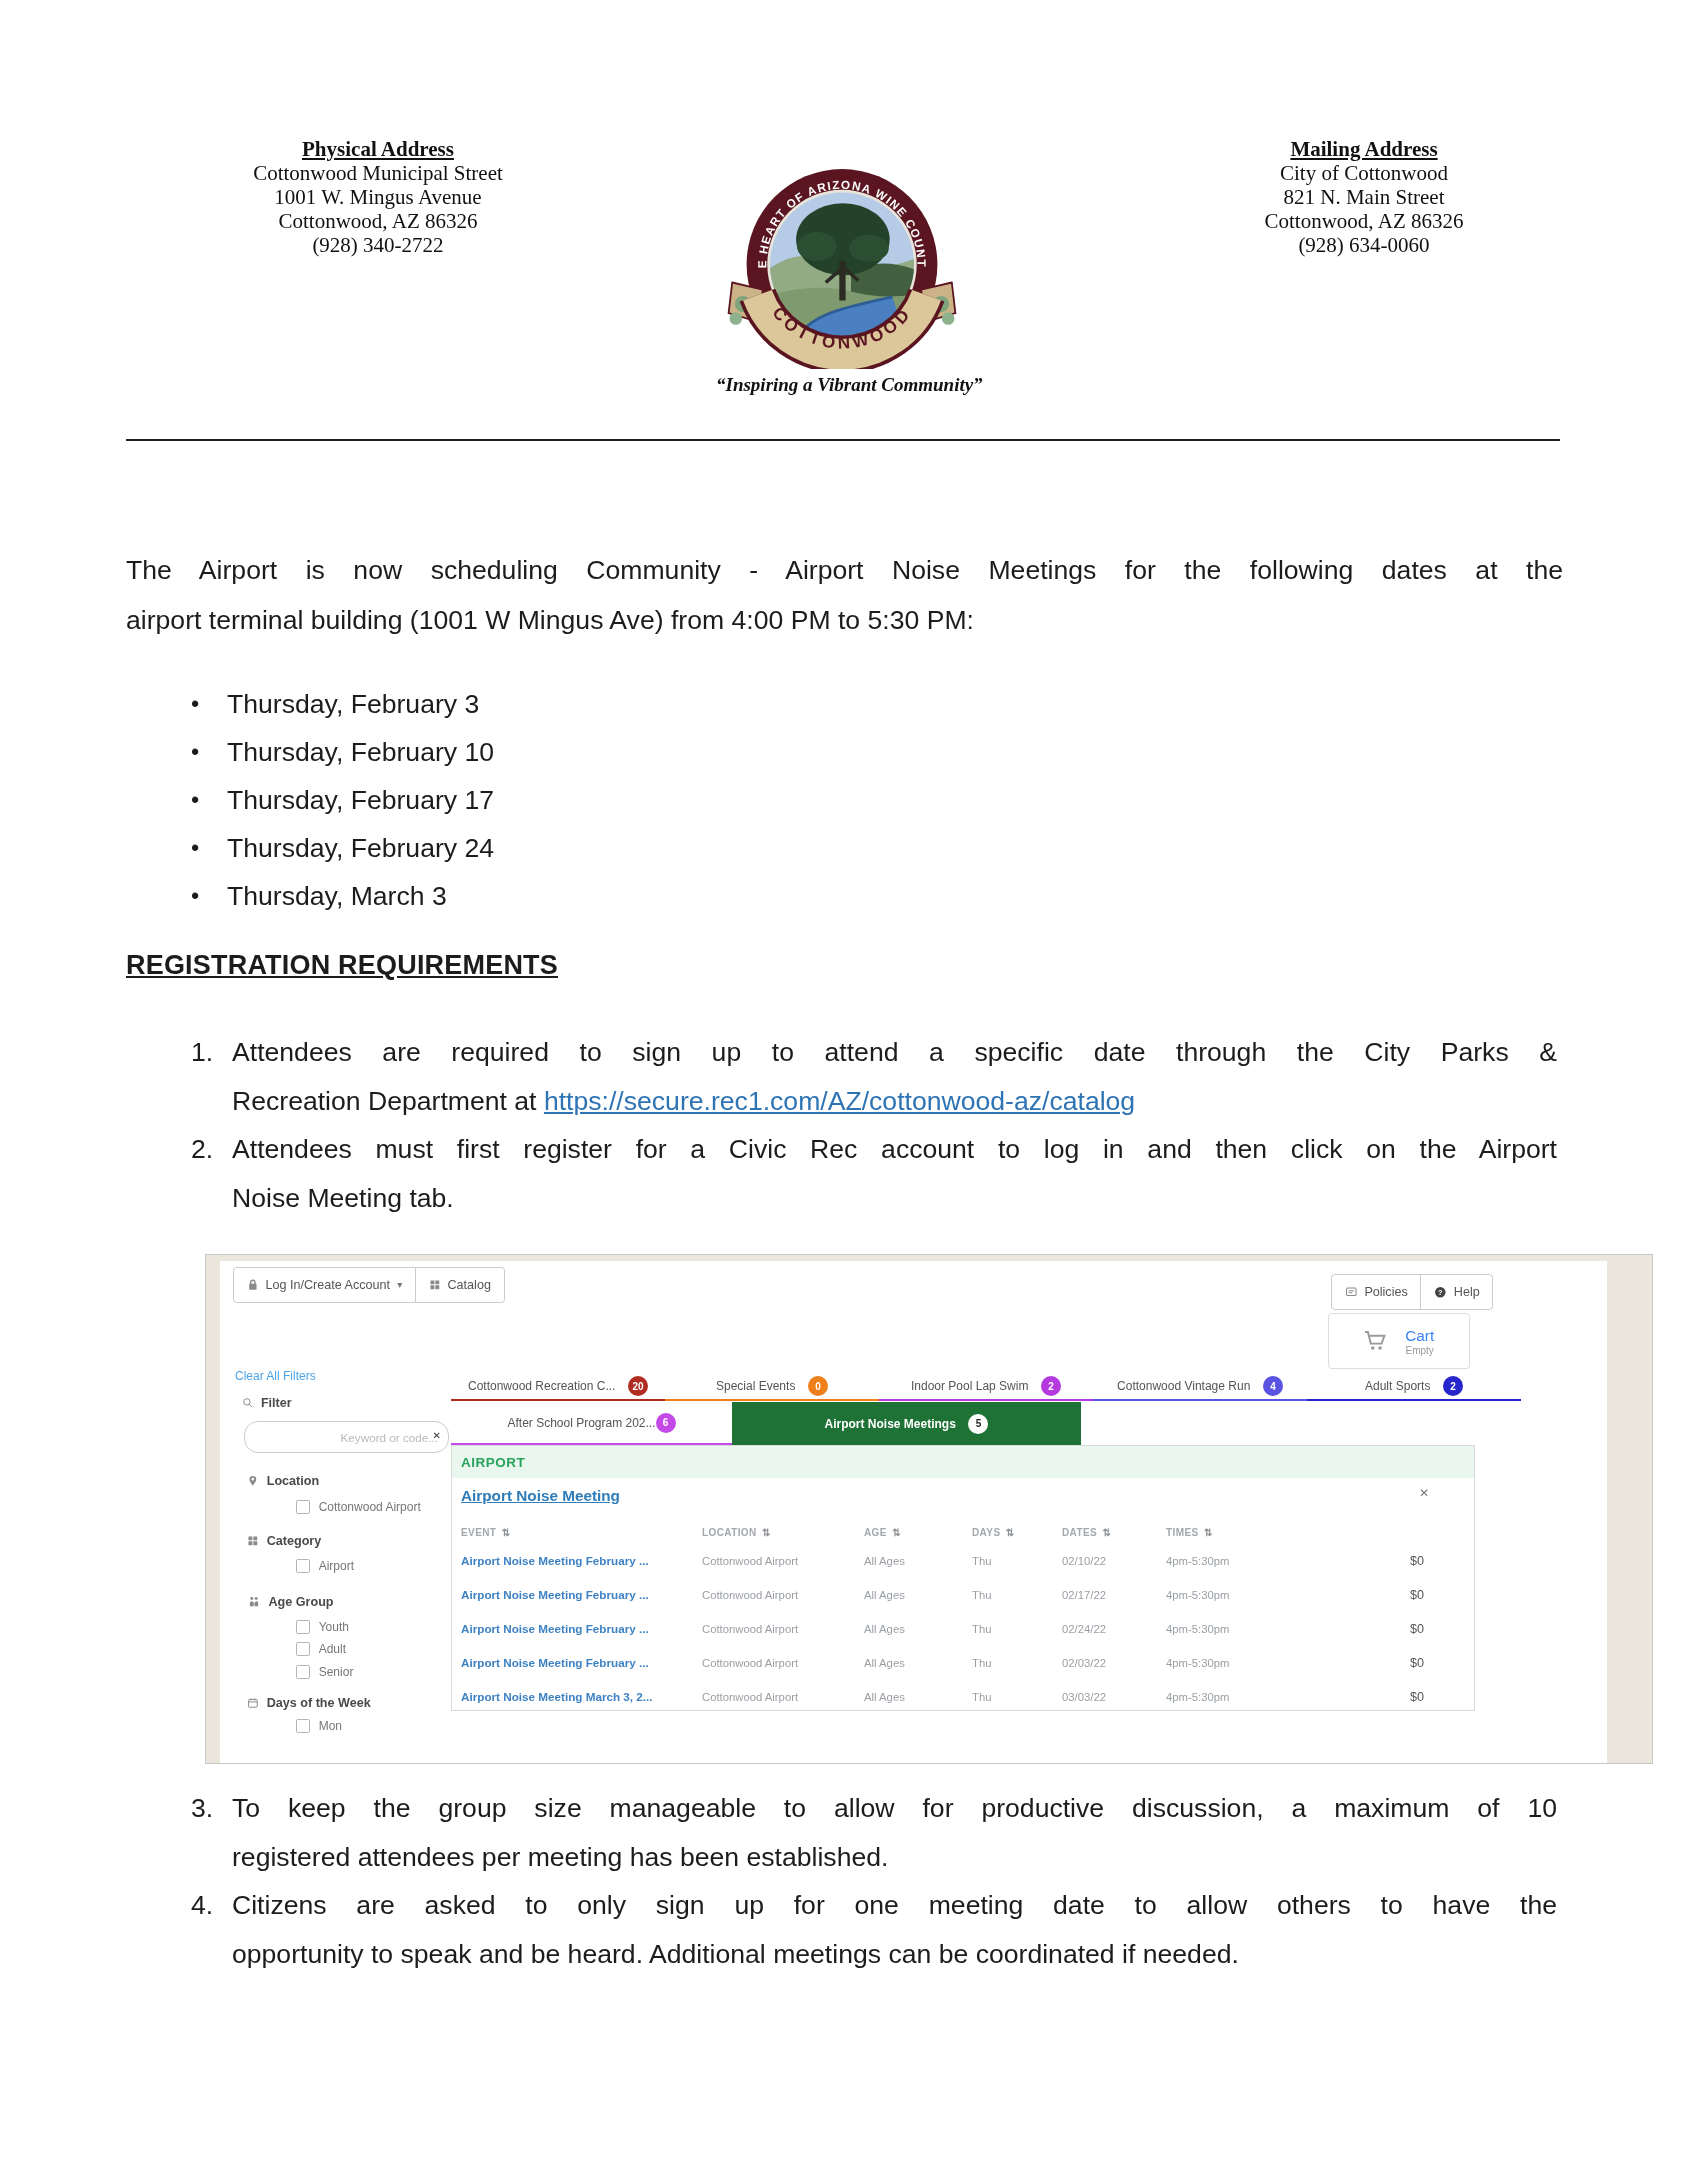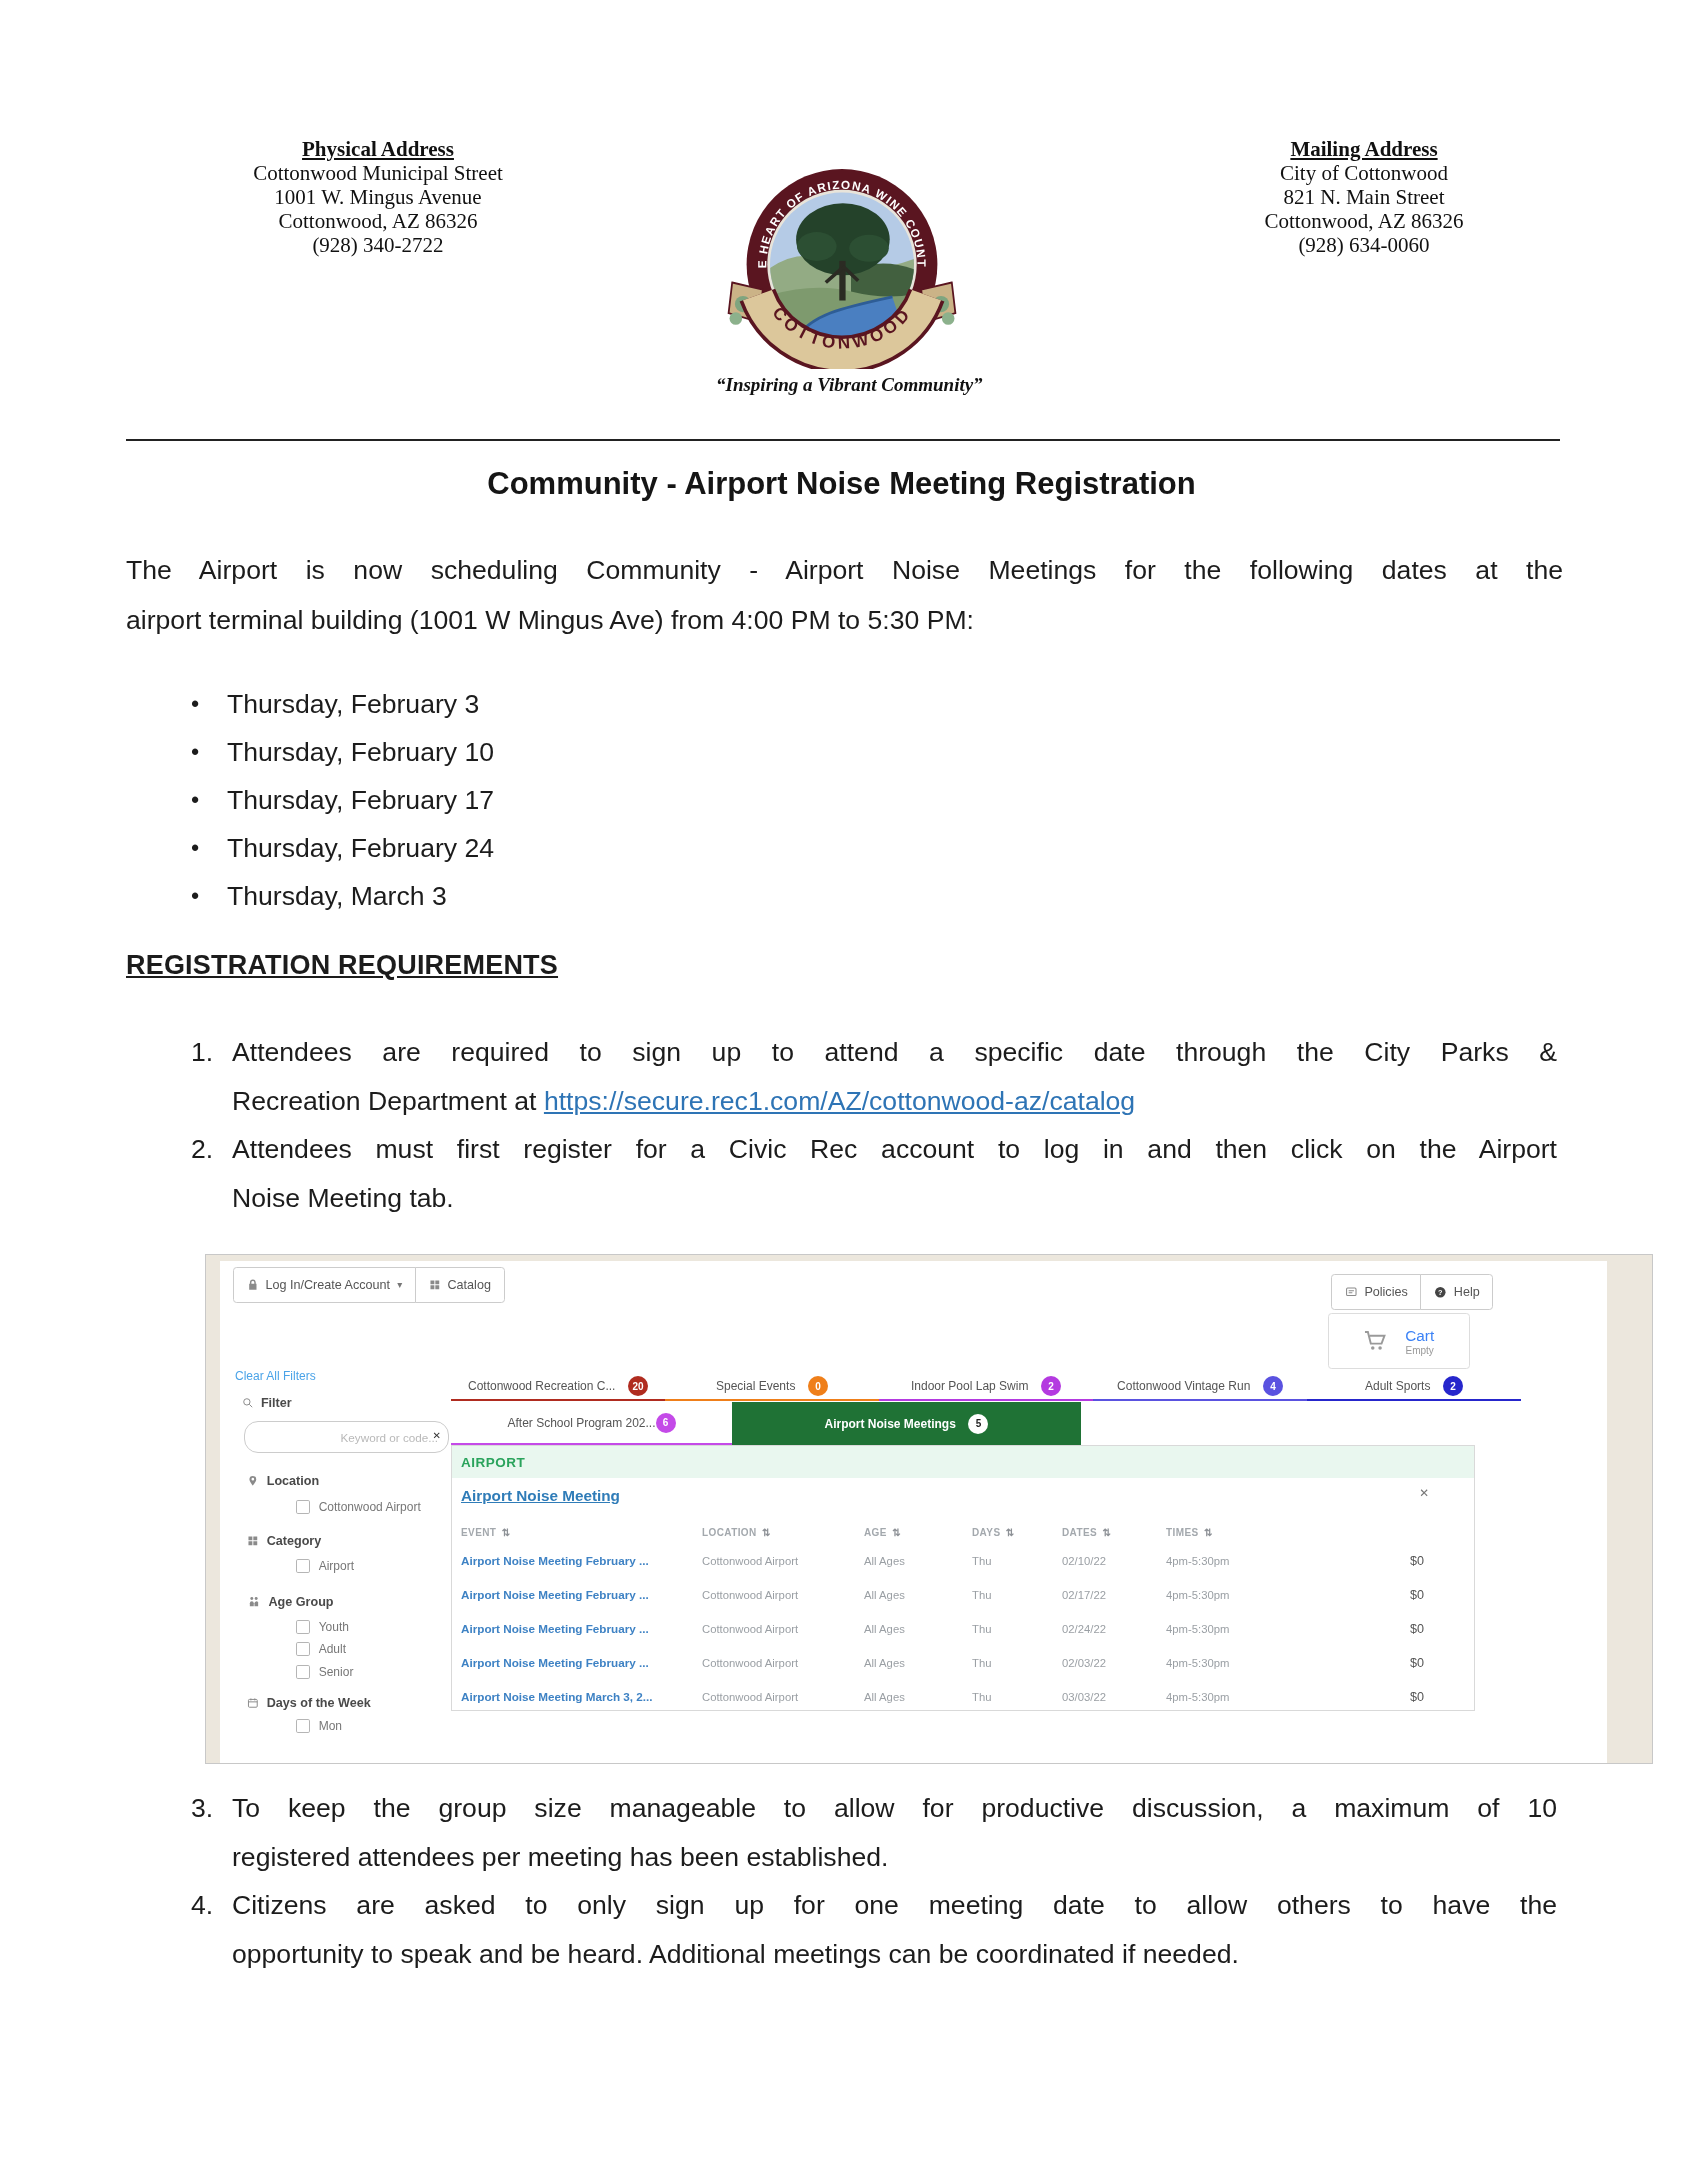--- a/index.html
+++ b/index.html
@@ -166,21 +166,20 @@
   <div class="addr addr-right">
     <div class="addr-title">Mailing Address</div>
     <div>City of Cottonwood</div>
     <div>821 N. Main Street</div>
     <div>Cottonwood, AZ 86326</div>
     <div>(928) 634-0060</div>
   </div>
 
   <div class="rule"></div>
 
-  <h1 class="doc-title">Community - Airport Noise Meeting Registration</h1>
 
   <div class="intro">
     <div class="line j">The Airport is now scheduling Community - Airport Noise Meetings for the following dates at the</div>
     <div class="line">airport terminal building (1001 W Mingus Ave) from 4:00 PM to 5:30 PM:</div>
   </div>
 
   <ul class="dates">
     <li>
         <span class="bullet">•</span>
         <span>Thursday, February 3</span>

